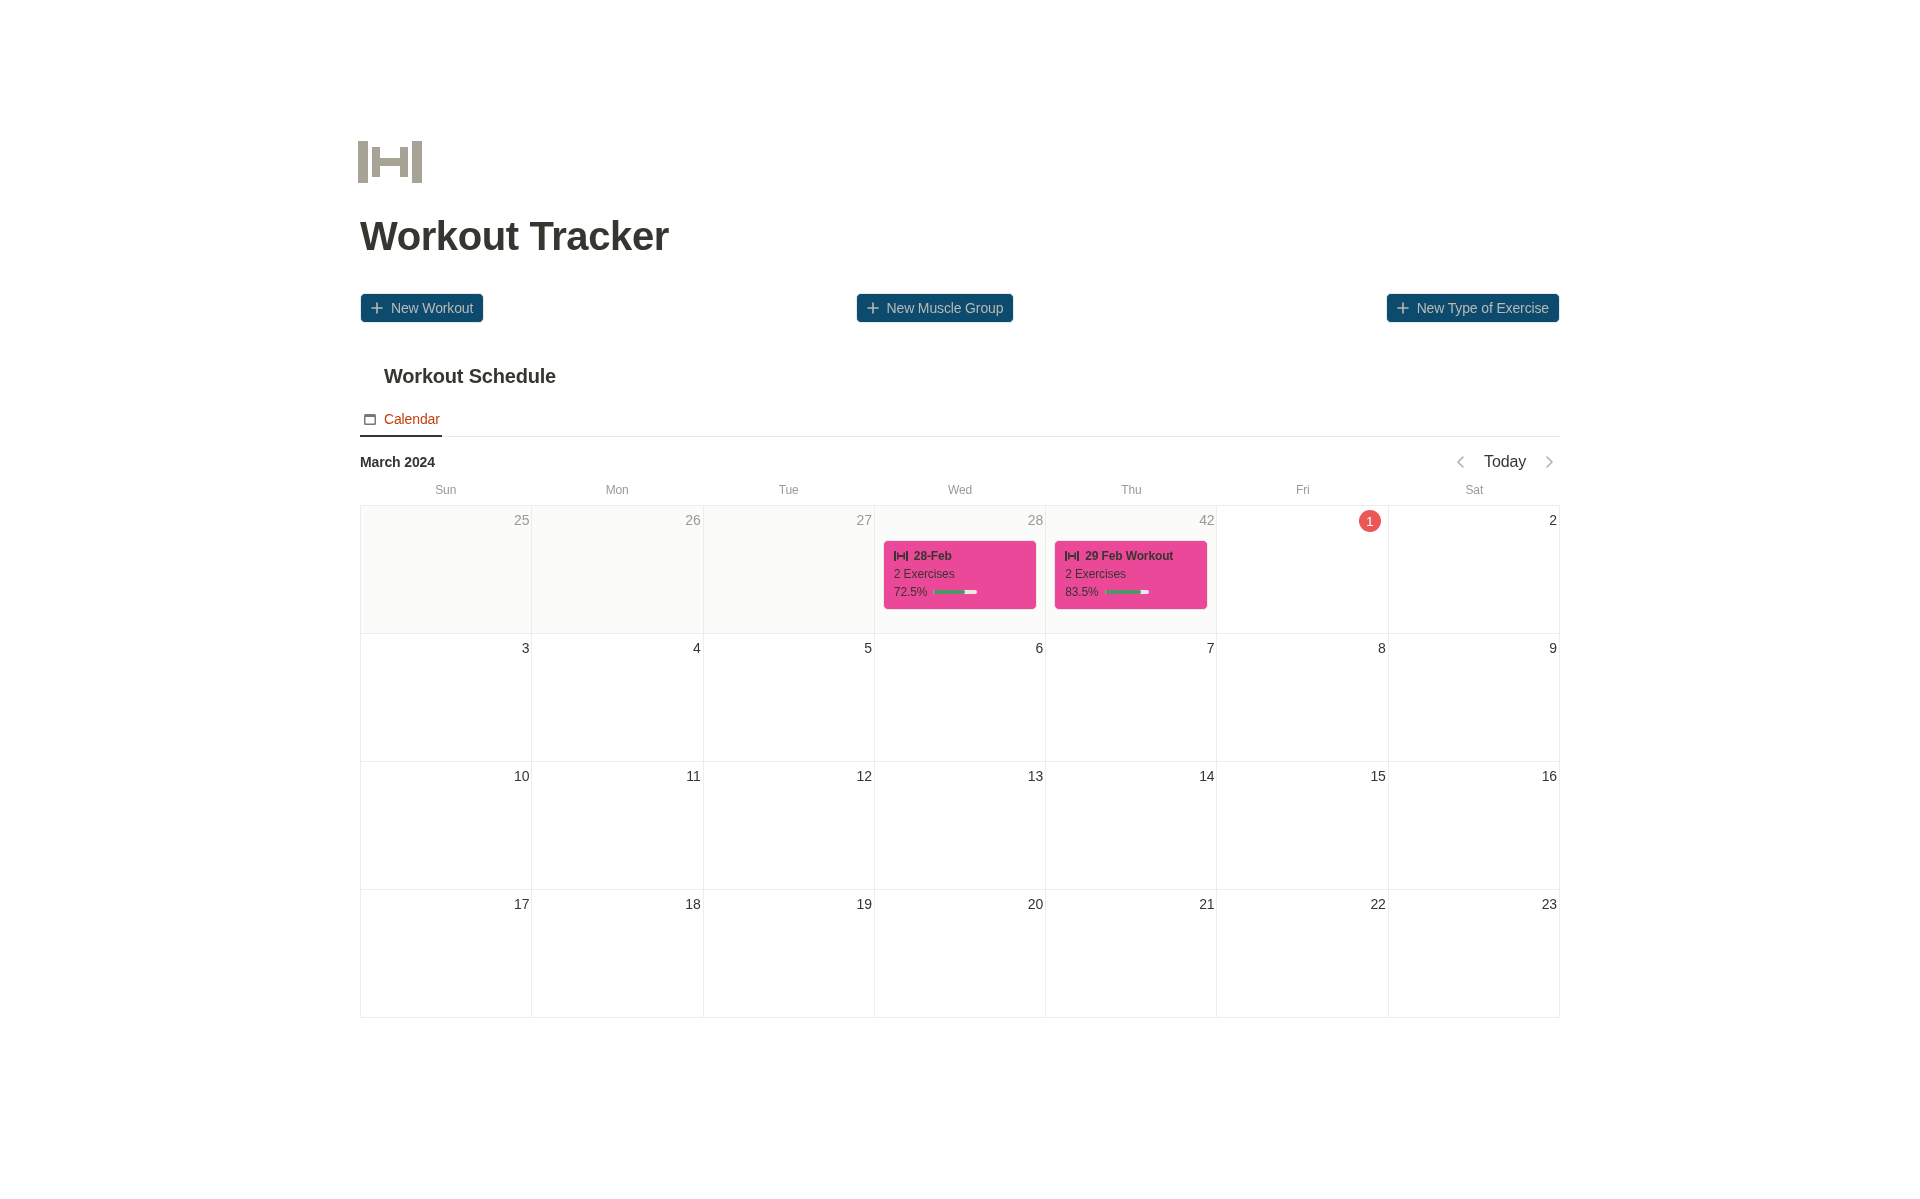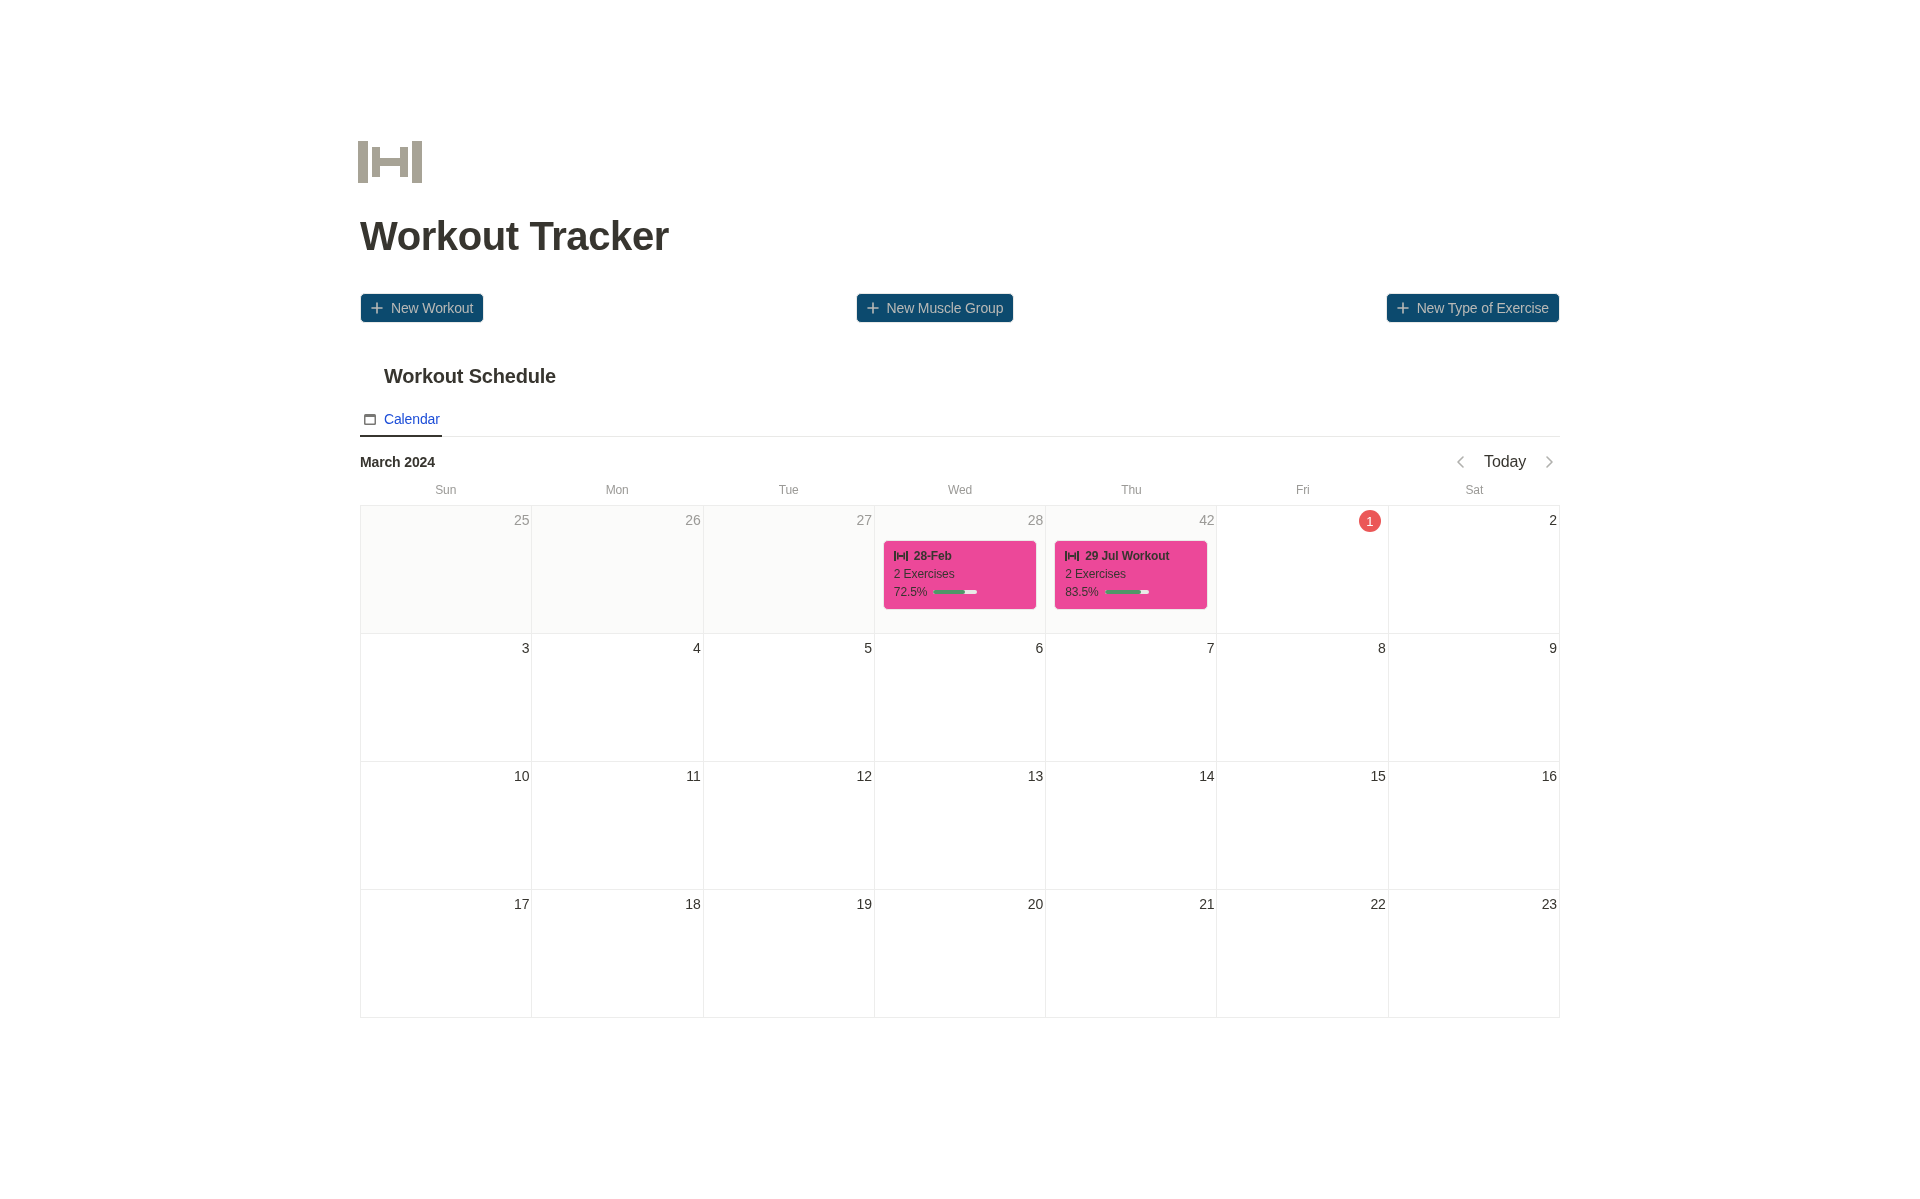--- a/index.html
+++ b/index.html
@@ -70,21 +70,21 @@
   display: flex;
   border-bottom: 1px solid #e9e9e7;
   margin-bottom: 14px;
 }
 .tab {
   display: inline-flex;
   align-items: center;
   gap: 6px;
   padding: 6px 2px 8px 2px;
   font-size: 14px;
-  color: #1d4ed8;
+  color: #c2410c;
   border-bottom: 2px solid #37352f;
   position: relative;
   top: 1px;
   cursor: pointer;
 }
 .tab .cal-icon { width:16px; height:16px; display:inline-flex; }
 .tab .cal-icon svg { fill:#787774; }
 
 
 .cal-head {
@@ -295,21 +295,21 @@
           <div class="event-title-row">
             <span class="dumbbell-small">
               <svg viewBox="0 0 14 10">
                 <rect x="0" y="0" width="2" height="10" fill="#37352f"></rect>
                 <rect x="3" y="1.5" width="1.6" height="7" fill="#37352f"></rect>
                 <rect x="4.6" y="4" width="4.8" height="2" fill="#37352f"></rect>
                 <rect x="9.4" y="1.5" width="1.6" height="7" fill="#37352f"></rect>
                 <rect x="12" y="0" width="2" height="10" fill="#37352f"></rect>
               </svg>
             </span>
-            <span class="event-title">29 Jul Workout</span>
+            <span class="event-title">29 Feb Workout</span>
           </div>
           <div class="event-sub">2 Exercises</div>
           <div class="progress-row">
             <span class="progress-pct">83.5%</span>
             <span class="progress-bar">
               <span class="progress-fill" style="width:83.5%"></span>
             </span>
           </div>
         </div>
       </div>

